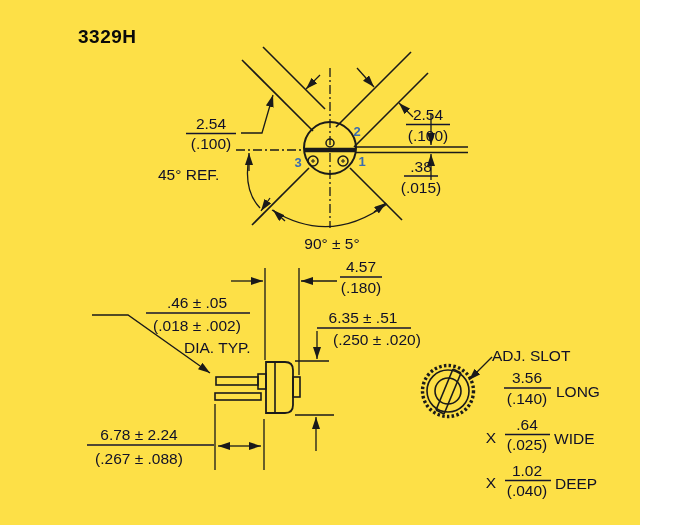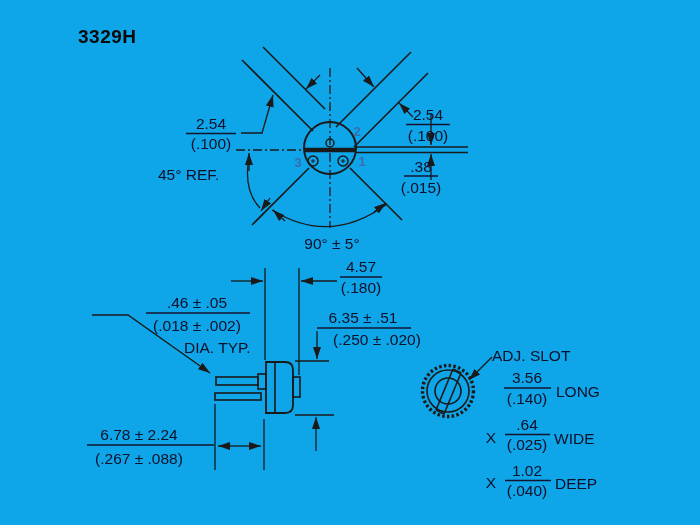--- a/index.html
+++ b/index.html
@@ -1,16 +1,16 @@
 <!DOCTYPE html>
 <html><head>
 <meta charset="utf-8">
 <style>
   html,body{margin:0;padding:0;background:#ffffff;}
-  .stage{position:relative;width:700px;height:525px;background:#0ea5e9;overflow:hidden;}
+  .stage{position:relative;width:640px;height:525px;background:#fde047;overflow:hidden;}
   svg{display:block;}
   text{font-family:"Liberation Sans", sans-serif;font-size:15.5px;fill:#101028;}
   .mid{text-anchor:middle;}
   .title{font-size:19px;font-weight:bold;fill:#0a0a0a;letter-spacing:.5px;}
   .pin{fill:#3a6cb0;font-size:13px;font-weight:bold;text-anchor:middle;}
   .ln{stroke:#1a1a1a;fill:none;stroke-width:1.6;}
   .thin{stroke-width:1.3;}
   .thick{stroke-width:4.5;}
   .cl{stroke:#1a1a1a;fill:none;stroke-width:1.3;stroke-dasharray:9,3,2,3;}
   .knurl{stroke:#1a1a1a;fill:none;stroke-width:3.4;stroke-dasharray:2.5,2.3;}

